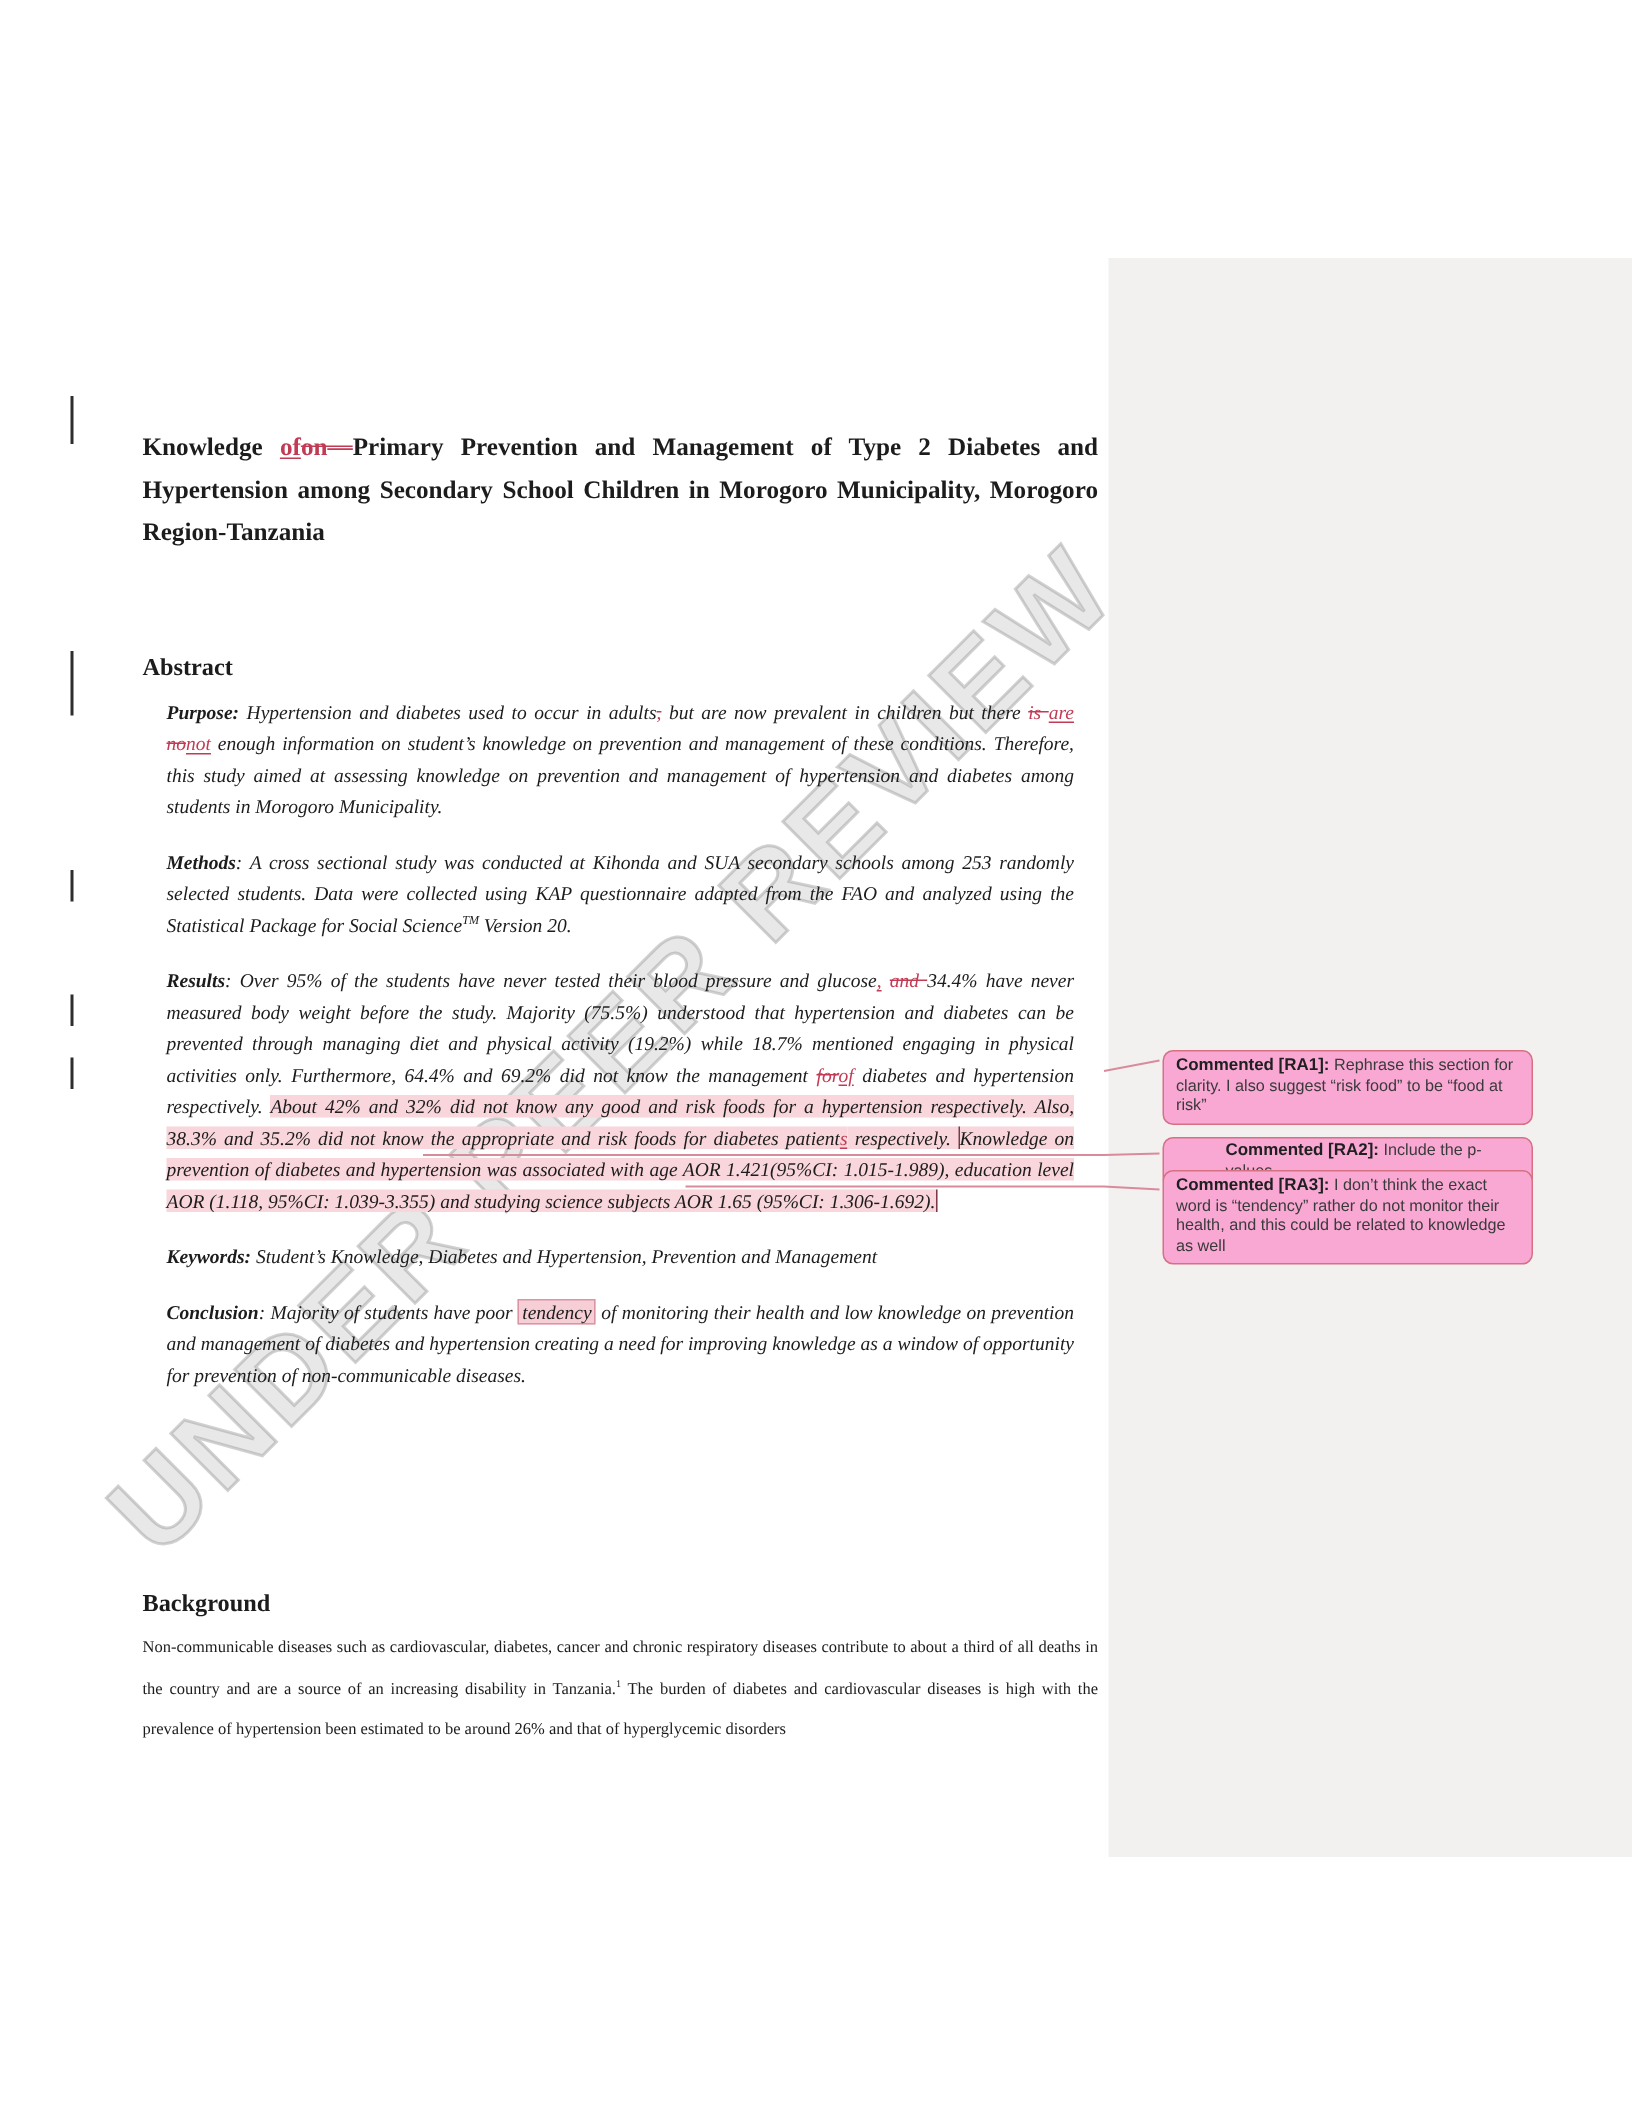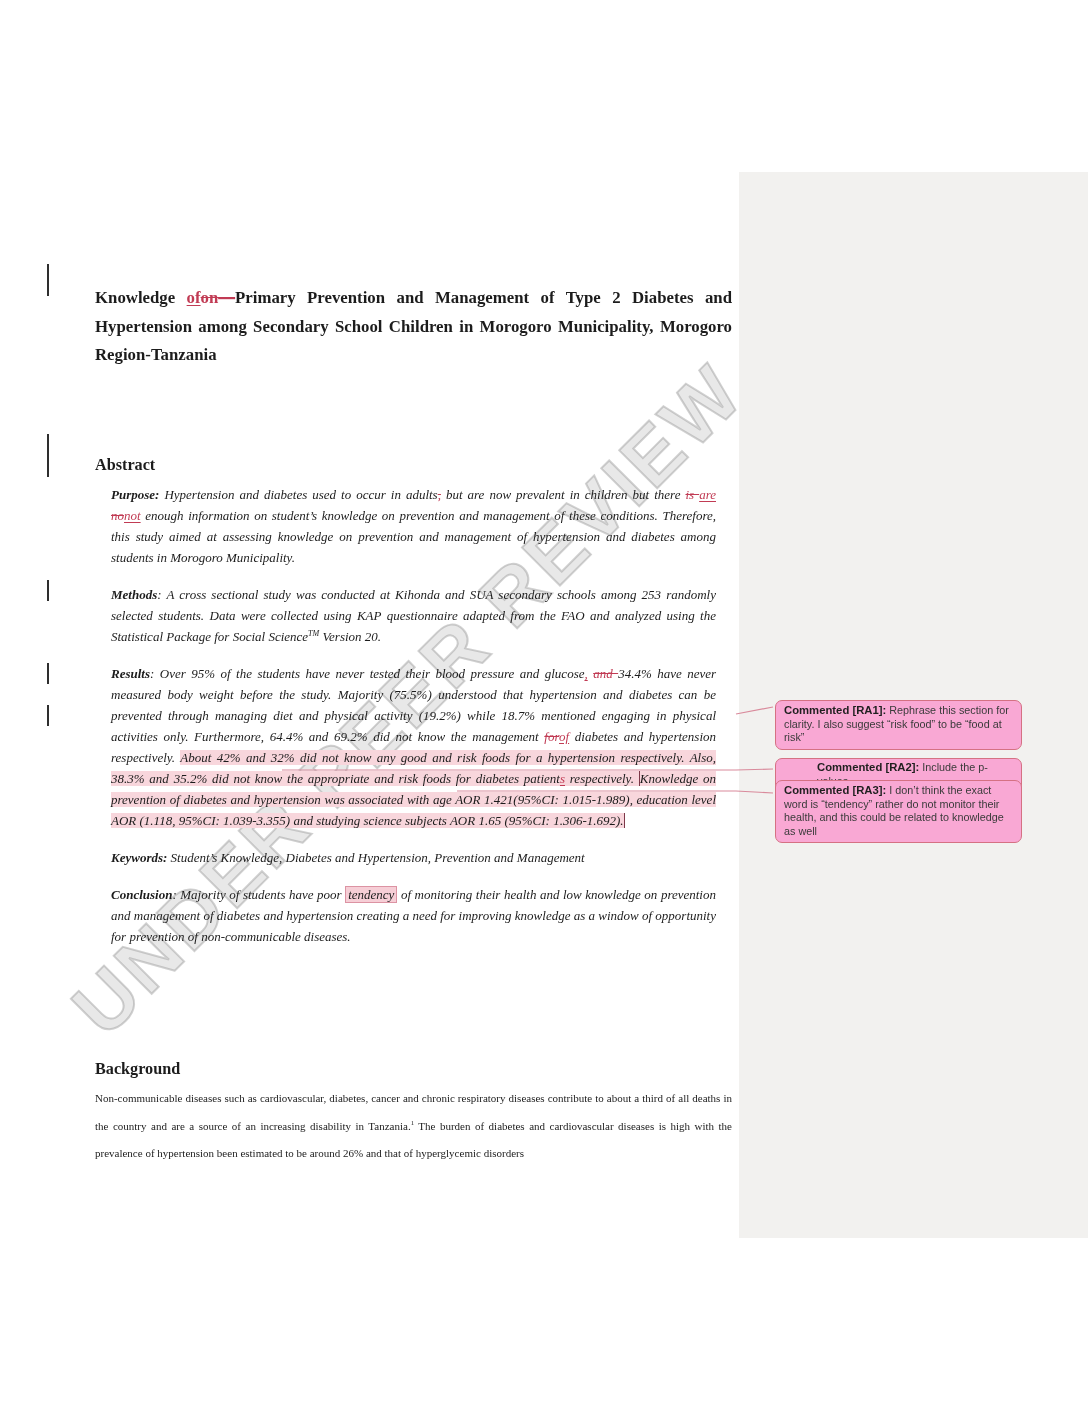--- a/index.html
+++ b/index.html
@@ -5,21 +5,21 @@
   html,body{margin:0;padding:0;background:#ffffff;}
   .page{position:relative;width:1088px;height:1408px;background:#ffffff;overflow:hidden;
         font-family:"Liberation Serif","DejaVu Serif",serif;color:#1c1c1c;}
   .panel{position:absolute;left:739px;top:172px;width:349px;height:1066px;background:#f2f1ef;}
   .watermark{position:absolute;left:408px;top:700px;transform:translate(-50%,-50%) rotate(-45deg);
         white-space:nowrap;font-family:"Liberation Sans","DejaVu Sans",sans-serif;font-weight:bold;
         font-size:78px;letter-spacing:4px;color:rgba(150,150,150,0.22);
         -webkit-text-stroke:2px rgba(145,145,145,0.42);z-index:1;}
   .col{position:absolute;left:95px;top:262px;width:637px;z-index:2;}
   .title{font-weight:bold;font-size:16.8px;line-height:28.5px;text-align:justify;margin-top:22px;}
-  .abs-head{margin-top:85px;font-weight:bold;font-size:16.2px;line-height:21px;}
+  .abs-head{margin-top:65px;font-weight:bold;font-size:16.2px;line-height:21px;}
   .para{margin:16px;font-size:13px;line-height:21px;text-align:justify;font-style:italic;}
   .first-para{margin-top:8px;}
   .kw{margin-top:15px;}
   .bg-section{position:absolute;left:95px;top:1012px;width:637px;z-index:2;margin-top:46px;}
   .bg-head{font-weight:bold;font-size:16.2px;line-height:22px;}
   .bg-para{margin-top:5px;font-size:11px;line-height:27.5px;text-align:justify;}
   
   .b{font-weight:bold;}
   .ins{color:#c13b54;text-decoration:underline;text-underline-offset:2px;}
   .del{color:#c13b54;text-decoration:line-through;}

